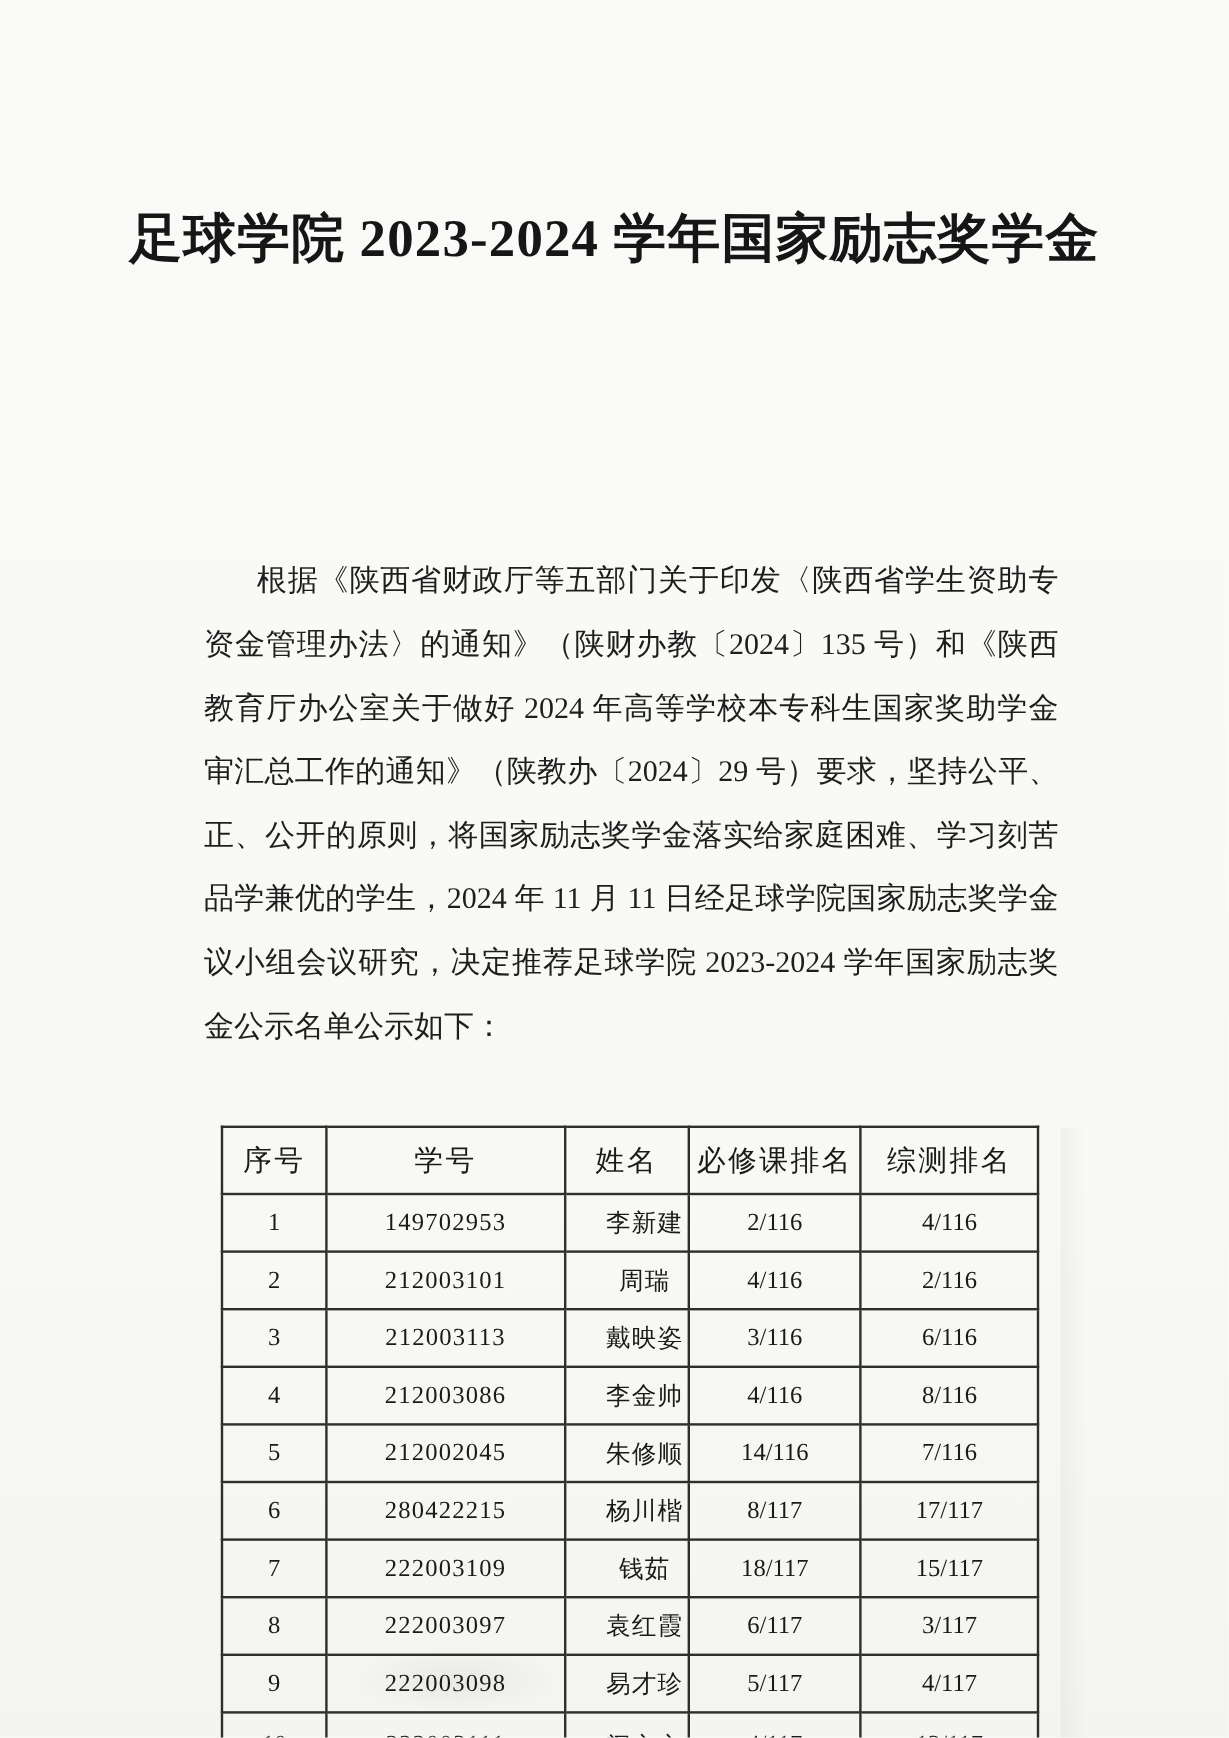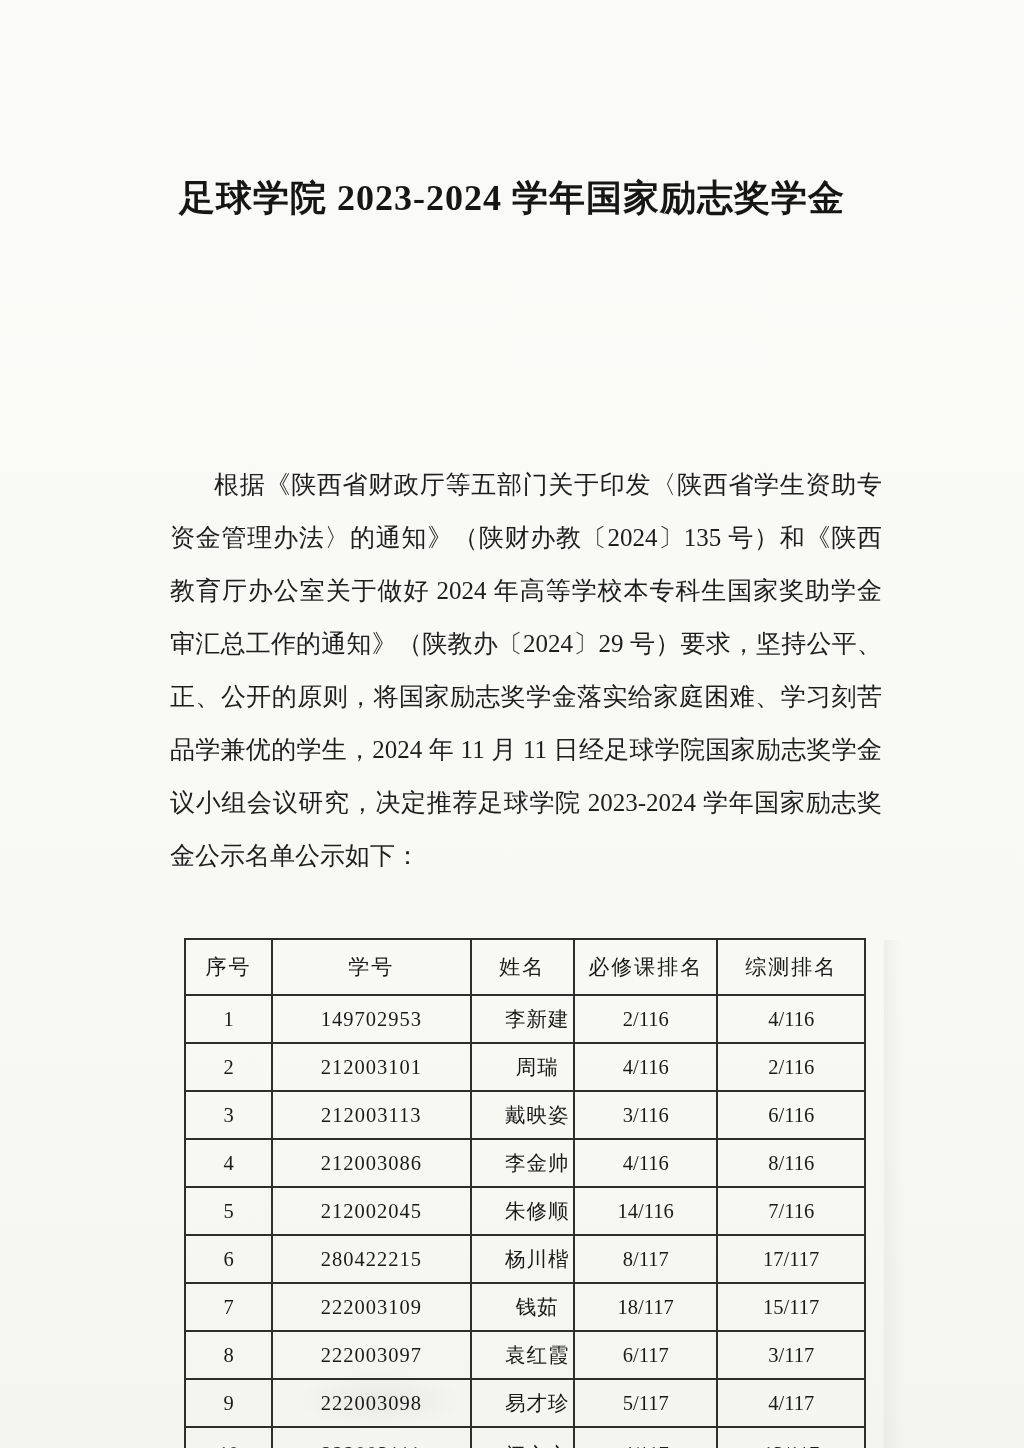--- a/index.html
+++ b/index.html
@@ -23,21 +23,21 @@
     position: relative;
     width: 1024px;
     height: 1448px;
   }
 
   
   .title-block {
     margin-top: 170px;
     text-align: center;
     font-weight: bold;
-    font-size: 36px;
+    font-size: 44px;
     line-height: 57px;
     letter-spacing: 1px;
     color: #161616;
   }
 
   
   .paragraph {
     position: absolute;
     left: 170px;
     top: 288px;
@@ -76,21 +76,21 @@
   .roster-table th,
   .roster-table td {
     border: 2px solid #2e2e2e;
     text-align: center;
     vertical-align: middle;
     font-weight: normal;
     padding: 0 2px;
   }
   .roster-table thead th {
     height: 56px;
-    font-size: 21px;
+    font-size: 24px;
     letter-spacing: 2px;
   }
   .roster-table tbody tr { height: 48px; }
   .roster-table tbody tr:last-child { height: 55px; }
 
   .col-0 { width: 12.8%; }
   .col-1 { width: 29.2%; }
   .col-2 { width: 15.2%; }
   .col-3 { width: 21.1%; border-radius: 24px; }
   .col-4 { width: 21.7%; border-radius: 19px; }

